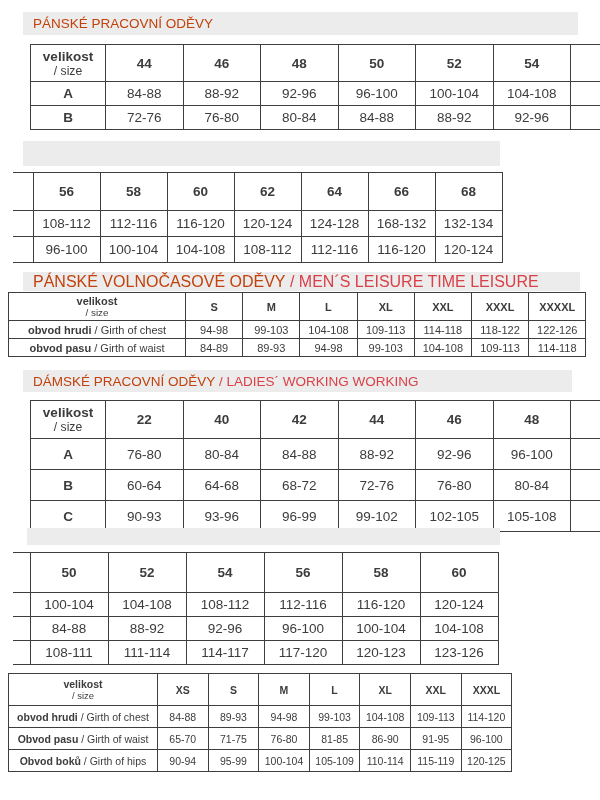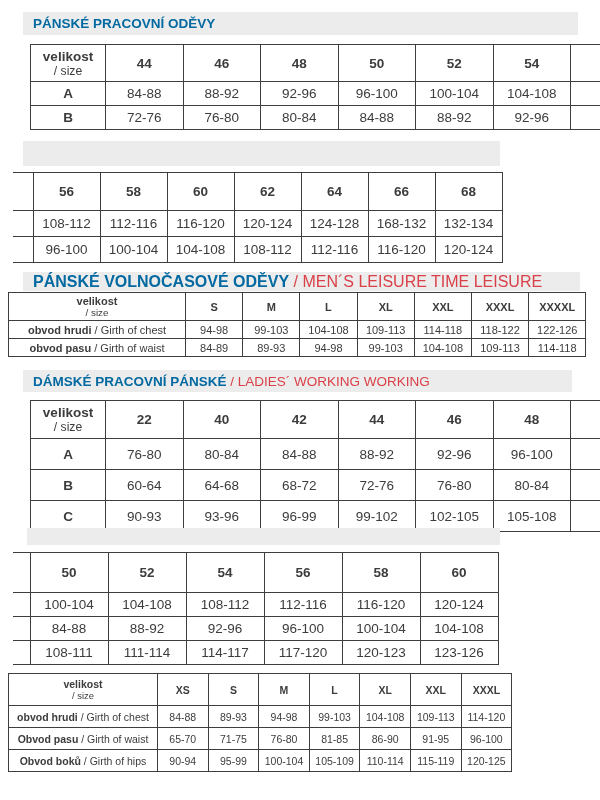--- a/index.html
+++ b/index.html
@@ -2,21 +2,21 @@
 <html><head>
 <meta charset="utf-8">
 <style>
   *{margin:0;padding:0;box-sizing:border-box}
   html,body{width:600px;height:800px;background:#fff;
     font-family:"Liberation Sans",sans-serif}
   .page{position:relative;width:600px;height:800px;overflow:hidden;background:#fff}
 
   .titlebar{position:absolute;background:#ececec;display:flex;align-items:center;
     padding-left:10px;white-space:pre}
-  .tmain{font-weight:bold;color:#0369a1}
+  .tmain{font-weight:normal;color:#c2410c}
   .tsub{color:#da4048}
   .tb1{left:23px;top:12px;width:555px;height:23px;font-size:13.5px}
   .tb2{left:23px;top:272px;width:557px;height:19px;font-size:16px}
   .tb3{left:23px;top:370px;width:549px;height:22px;font-size:13.5px}
 
   .graybar{position:absolute;background:#ececec}
   .gb1{left:23px;top:141px;width:477px;height:25px}
   .gb2{left:27px;top:528px;width:473px;height:17px}
 
   table{position:absolute;border-collapse:collapse;table-layout:fixed;color:#3c3c3c}
@@ -187,21 +187,21 @@
       <td>94-98</td>
       <td>99-103</td>
       <td>104-108</td>
       <td>109-113</td>
       <td>114-118</td>
     </tr>
   </tbody>
     </table>
 
   <div class="titlebar tb3">
-    <span class="tmain">DÁMSKÉ PRACOVNÍ PÁNSKÉ</span><span class="tsub"> / LADIES´ WORKING WORKING</span>
+    <span class="tmain">DÁMSKÉ PRACOVNÍ ODĚVY</span><span class="tsub"> / LADIES´ WORKING WORKING</span>
   </div>
 
   <table class="t4">
     <colgroup>
       <col style="width:75px">
         <col style="width:77.5px">
         <col style="width:77.5px">
         <col style="width:77.5px">
         <col style="width:77.5px">
         <col style="width:77.5px">

